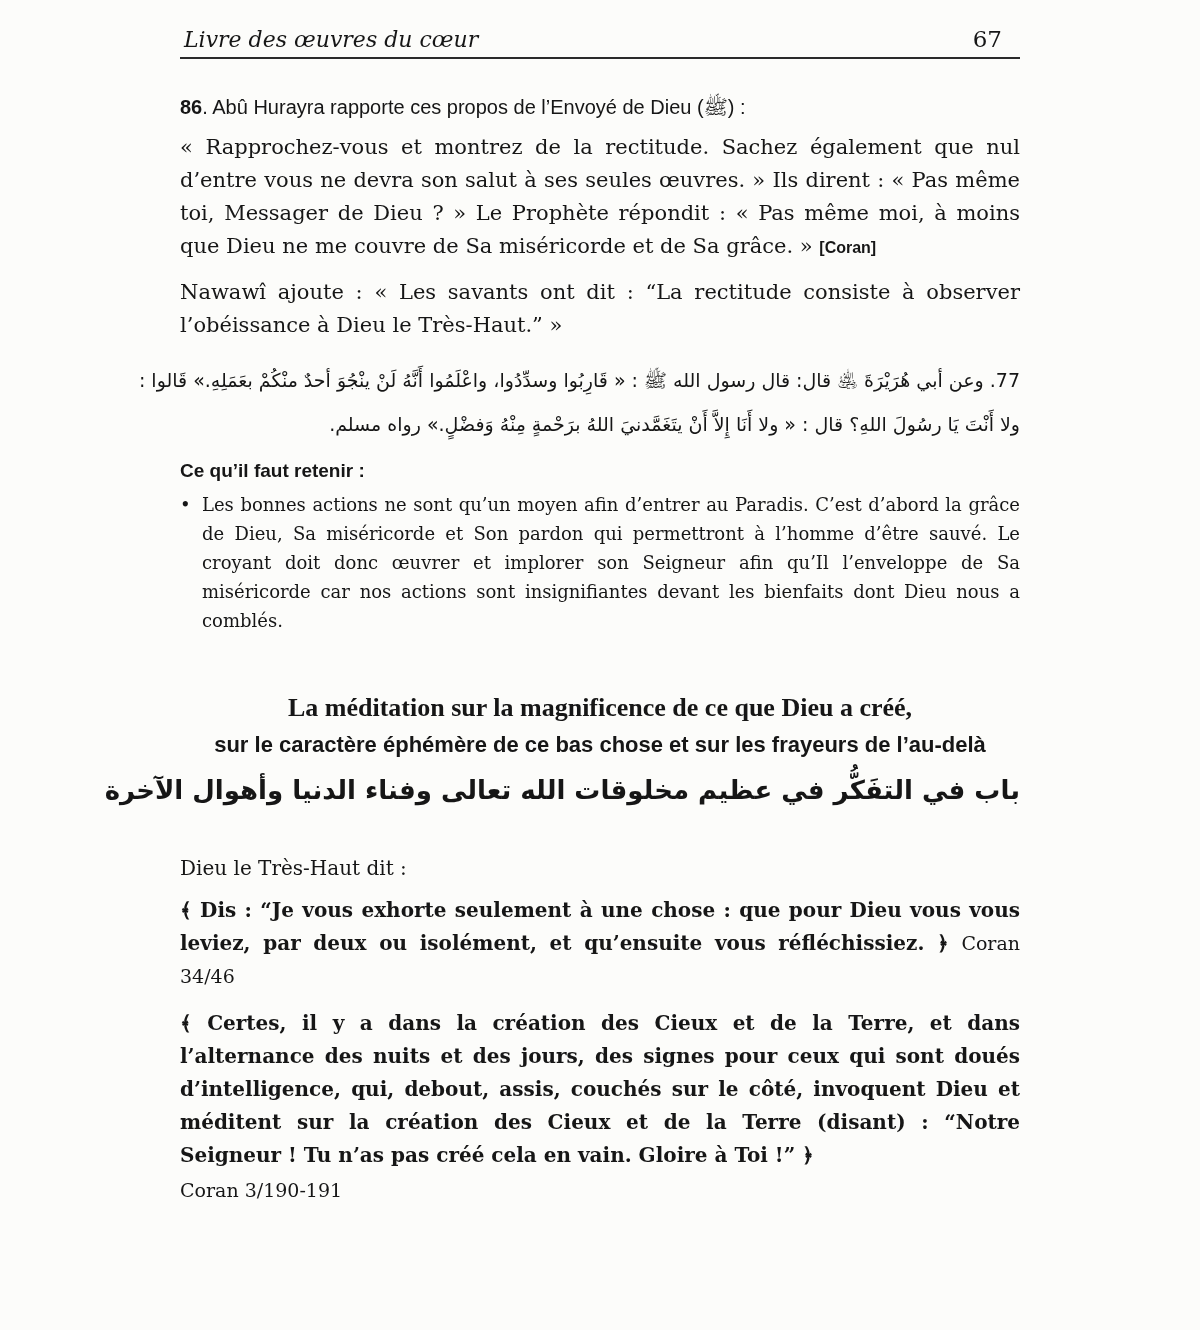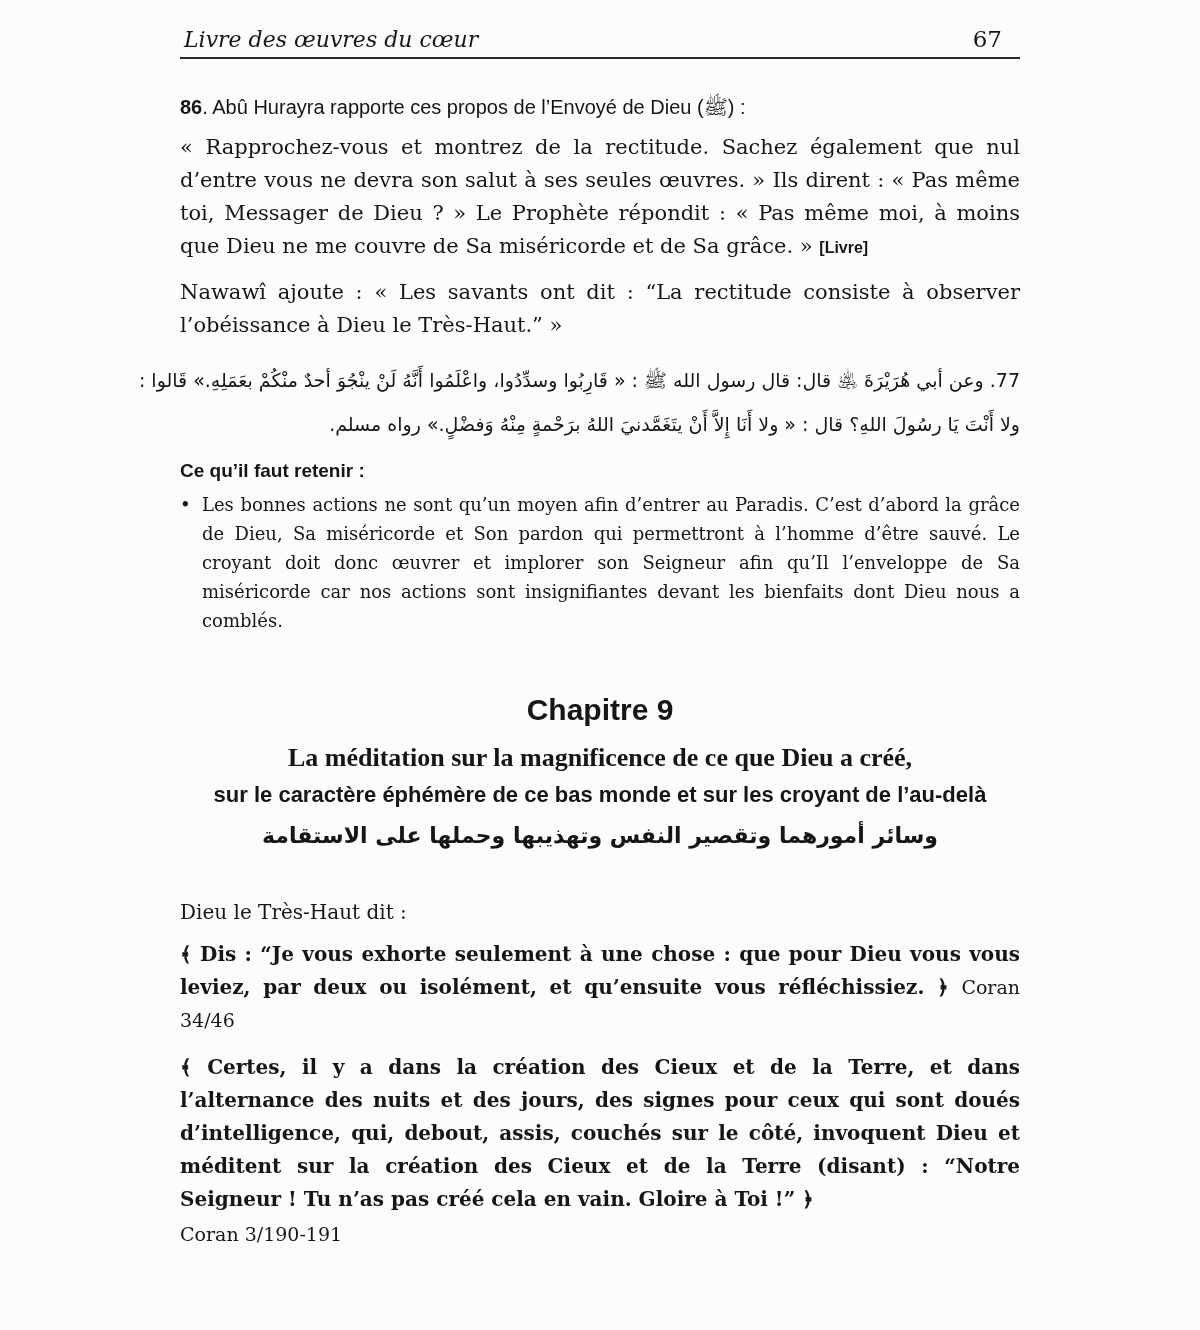--- a/index.html
+++ b/index.html
@@ -61,40 +61,39 @@
 <div class="page">
 
   <div class="running-head">
     <span class="book-title">Livre des œuvres du cœur</span>
     <span class="page-num">67</span>
   </div>
   <div class="head-rule"></div>
 
   <p class="intro-line"><span class="num">86</span><span>. Abû Hurayra rapporte ces propos de l’Envoyé de Dieu (ﷺ) :</span></p>
 
-  <p class="serif-par"><span>« Rapprochez-vous et montrez de la rectitude. Sachez également que nul d’entre vous ne devra son salut à ses seules œuvres. » Ils dirent : « Pas même toi, Messager de Dieu ? » Le Prophète répondit : « Pas même moi, à moins que Dieu ne me couvre de Sa miséricorde et de Sa grâce. »</span> <span class="muslim-tag">[Livre]</span></p>
+  <p class="serif-par"><span>« Rapprochez-vous et montrez de la rectitude. Sachez également que nul d’entre vous ne devra son salut à ses seules œuvres. » Ils dirent : « Pas même toi, Messager de Dieu ? » Le Prophète répondit : « Pas même moi, à moins que Dieu ne me couvre de Sa miséricorde et de Sa grâce. »</span> <span class="muslim-tag">[Coran]</span></p>
 
   <p class="serif-par nawawi">Nawawî ajoute : « Les savants ont dit : “La rectitude consiste à observer l’obéissance à Dieu le Très-Haut.” »</p>
 
   <div class="ar ar-block">
     <div class="ar-line">77. وعن أبي هُرَيْرَةَ ﵁ قال: قال رسول الله ﷺ : « قَارِبُوا وسدِّدُوا، واعْلَمُوا أَنَّهُ لَنْ ينْجُوَ أحدٌ منْكُمْ بعَمَلِهِ.» قَالوا :</div>
     <div class="ar-line">ولا أَنْتَ يَا رسُولَ اللهِ؟ قال : « ولا أَنَا إِلاَّ أَنْ يتَغَمَّدنيَ اللهُ برَحْمةٍ مِنْهُ وَفضْلٍ.» رواه مسلم.</div>
   </div>
 
   <div class="retenir-head">Ce qu’il faut retenir :</div>
   <div class="bullet-item">
     <span class="bullet-dot">•</span>
     <span class="bullet-text">Les bonnes actions ne sont qu’un moyen afin d’entrer au Paradis. C’est d’abord la grâce de Dieu, Sa miséricorde et Son pardon qui permettront à l’homme d’être sauvé. Le croyant doit donc œuvrer et implorer son Seigneur afin qu’Il l’enveloppe de Sa miséricorde car nos actions sont insignifiantes devant les bienfaits dont Dieu nous a comblés.</span>
   </div>
 
   <div class="chapter">
-    <div class="chapter-num">Chapitre 9</div>
     <div class="chapter-t1">La méditation sur la magnificence de ce que Dieu a créé,</div>
-    <div class="chapter-t2">sur le caractère éphémère de ce bas monde et sur les croyant de l’au-delà</div>
-    <div class="chapter-ar2 ar">وسائر أمورهما وتقصير النفس وتهذيبها وحملها على الاستقامة</div>
+    <div class="chapter-t2">sur le caractère éphémère de ce bas chose et sur les frayeurs de l’au-delà</div>
+    <div class="chapter-ar1 ar">باب في التفَكُّر في عظيم مخلوقات الله تعالى وفناء الدنيا وأهوال الآخرة</div>
   </div>
 
   <p class="verses-intro">Dieu le Très-Haut dit :</p>
 
   <p class="verse"><span>﴾ Dis : “Je vous exhorte seulement à une chose : que pour Dieu vous vous leviez, par deux ou isolément, et qu’ensuite vous réfléchissiez. ﴿</span> <span class="ref">Coran 34/46</span></p>
 
   <p class="verse"><span>﴾ Certes, il y a dans la création des Cieux et de la Terre, et dans l’alternance des nuits et des jours, des signes pour ceux qui sont doués d’intelligence, qui, debout, assis, couchés sur le côté, invoquent Dieu et méditent sur la création des Cieux et de la Terre (disant) : “Notre Seigneur ! Tu n’as pas créé cela en vain. Gloire à Toi !” ﴿</span><span class="ref-line" style="display:block">Coran 3/190-191</span></p>
 
 </div>
 

